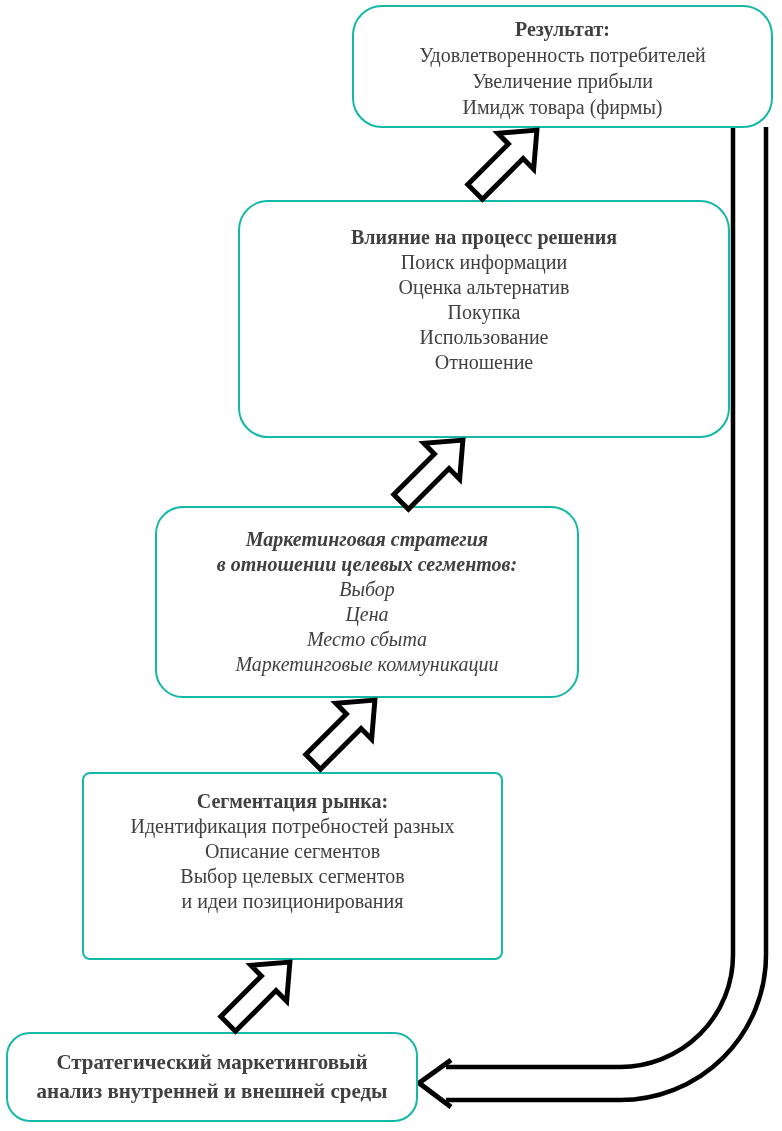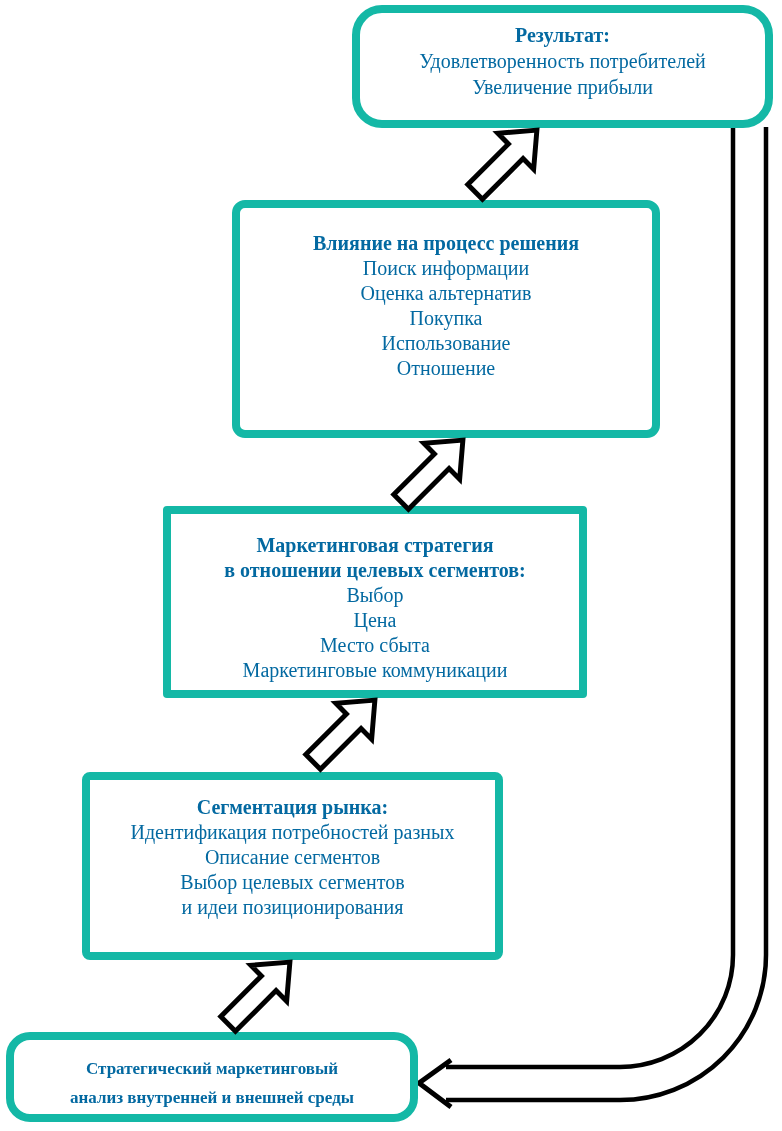--- a/index.html
+++ b/index.html
@@ -7,38 +7,38 @@
     position:relative;
     width:782px;height:1131px;
     background:#ffffff;
     font-family:"Liberation Serif","DejaVu Serif",serif;
     overflow:hidden;
   }
   .node{
     position:absolute;
     box-sizing:border-box;
     background:#ffffff;
-    border:8px solid #14b8a6;
+    border:2px solid #14b8a6;
     text-align:center;
     z-index:2;
-    color:#0369a1;
+    color:#404040;
   }
   .node .ln{
     font-size:20px;
     line-height:25px;
     white-space:nowrap;
   }
   .node .bold{font-weight:bold;}
   #box-result{left:352px;top:5px;width:421px;height:123px;border-radius:30px;padding-top:9px;}
   #box-result .ln{line-height:26px;}
-  #box-influence{left:232px;top:200px;width:428px;height:238px;border-radius:13px;padding-top:23px;}
-  #box-strategy{left:163px;top:506px;width:424px;height:192px;border-radius:4px;padding-top:19px;}
+  #box-influence{left:238px;top:200px;width:492px;height:238px;border-radius:30px;padding-top:23px;}
+  #box-strategy{left:155px;top:506px;width:424px;height:192px;border-radius:28px;padding-top:19px;font-style:italic;}
   #box-segmentation{left:82px;top:772px;width:421px;height:188px;border-radius:8px;padding-top:15px;}
   #box-analysis{left:6px;top:1032px;width:412px;height:90px;border-radius:24px;padding-top:14px;}
-  #box-analysis .ln{line-height:29px;font-size:17px;}
+  #box-analysis .ln{line-height:29px;font-size:21px;}
   .flow-arrow{
     position:absolute;
     width:92px;height:92px;
     z-index:3;
   }
   #connector-svg{
     position:absolute;
     left:0;top:0;
     z-index:1;
   }
@@ -51,20 +51,21 @@
   <svg id="connector-svg" width="782" height="1131" viewBox="0 0 782 1131">
     <path d="M 733,127 V 955 A 113 112 0 0 1 620,1067 L 446,1067" fill="none" stroke="#000000" stroke-width="4.5"></path>
     <path d="M 766,127 V 955 A 146 145 0 0 1 620,1100 L 446,1100" fill="none" stroke="#000000" stroke-width="4.5"></path>
     <path d="M 451,1060 L 419,1083 L 451,1107" fill="none" stroke="#000000" stroke-width="5" stroke-linejoin="miter"></path>
   </svg>
 
   <div class="node" id="box-result">
     <div class="ln bold">Результат:</div>
     <div class="ln">Удовлетворенность потребителей</div>
     <div class="ln">Увеличение прибыли</div>
+    <div class="ln">Имидж товара (фирмы)</div>
   </div>
 
   <div class="node" id="box-influence">
     <div class="ln bold">Влияние на процесс решения</div>
     <div class="ln">Поиск информации</div>
     <div class="ln">Оценка альтернатив</div>
     <div class="ln">Покупка</div>
     <div class="ln">Использование</div>
     <div class="ln">Отношение</div>
   </div>

